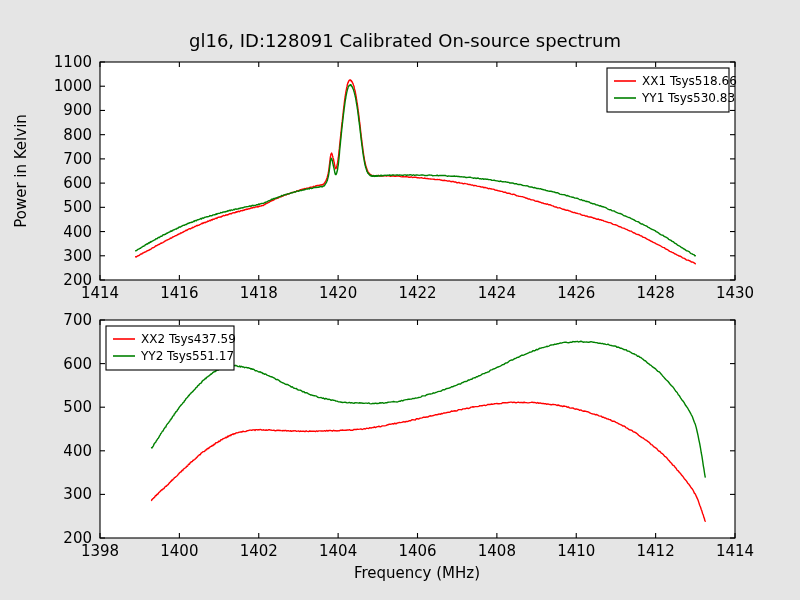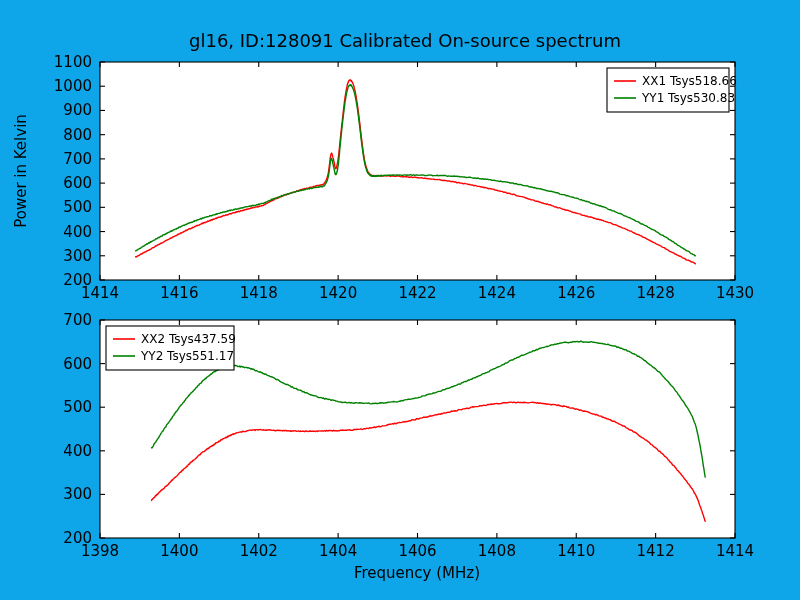--- a/index.html
+++ b/index.html
@@ -10,21 +10,21 @@
   body {
     width: 800px;
     height: 600px;
     font-family: "DejaVu Sans", sans-serif;
     overflow: hidden;
   }
   #figure {
     position: relative;
     width: 800px;
     height: 600px;
-    background: #0ea5e9;
+    background: #e5e5e5;
   }
   #figure svg {
     display: block;
   }
   .axis-line {
     fill: none;
     stroke: #000000;
     stroke-width: 1.1;
   }
   .tick {

